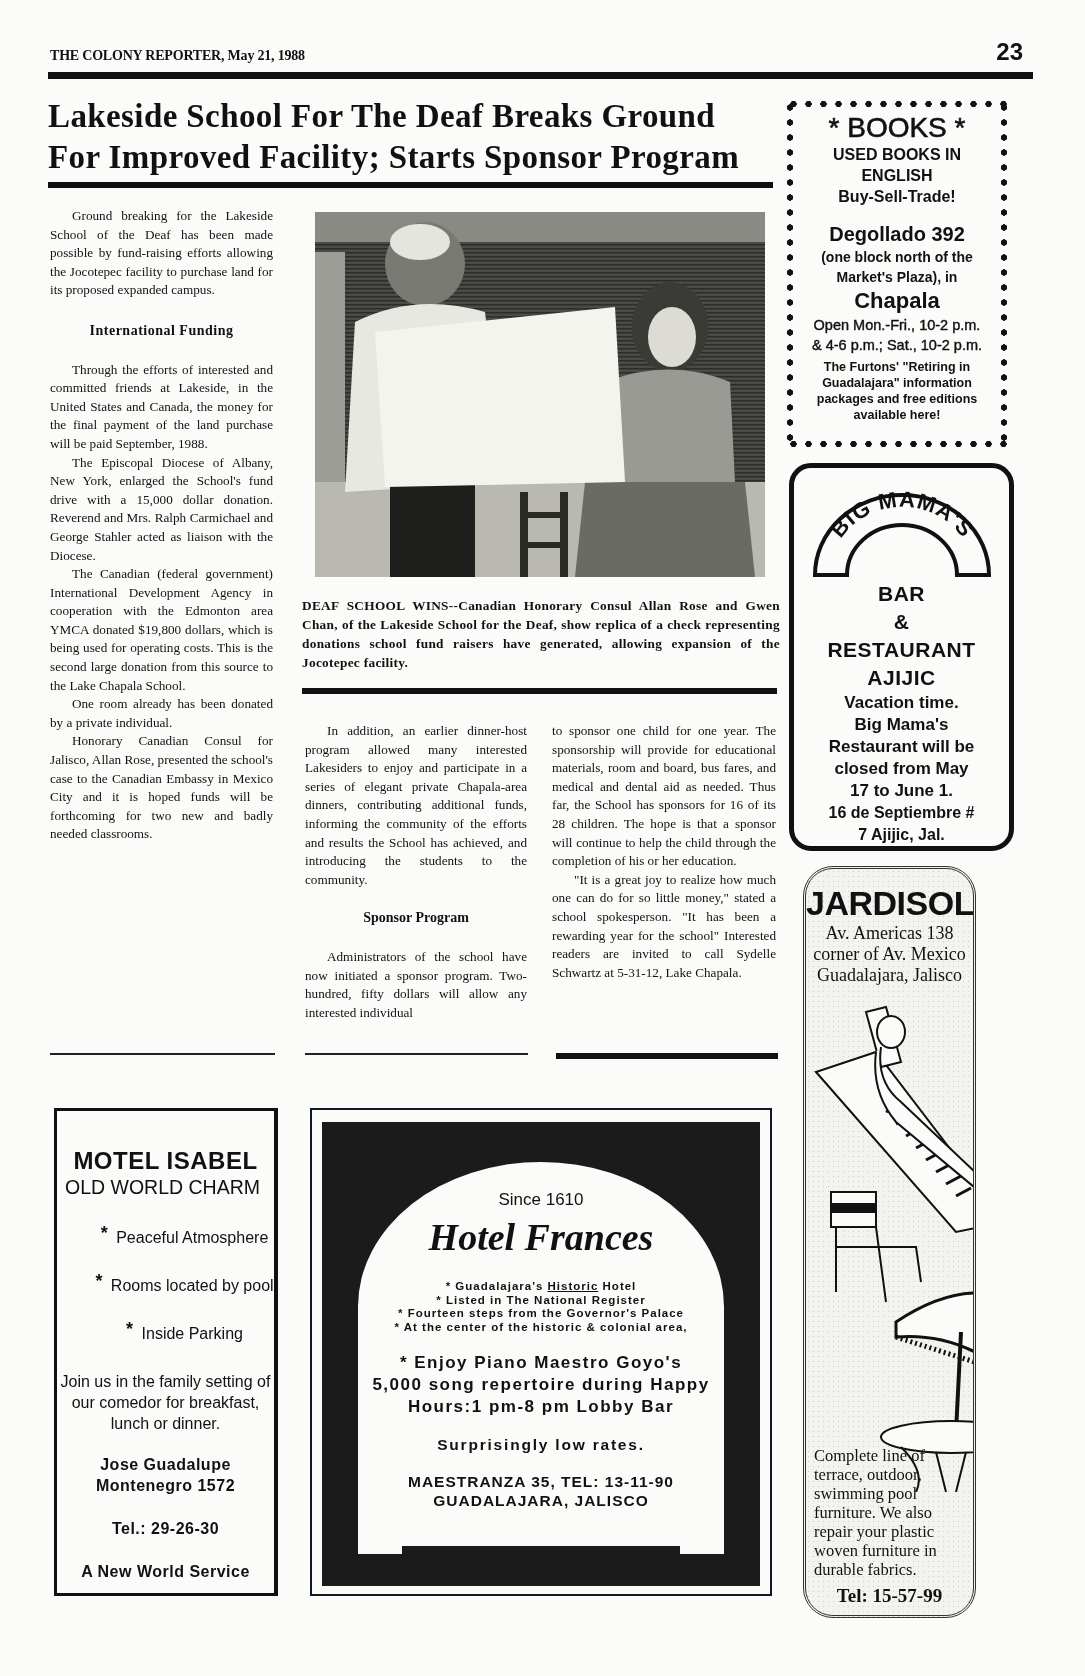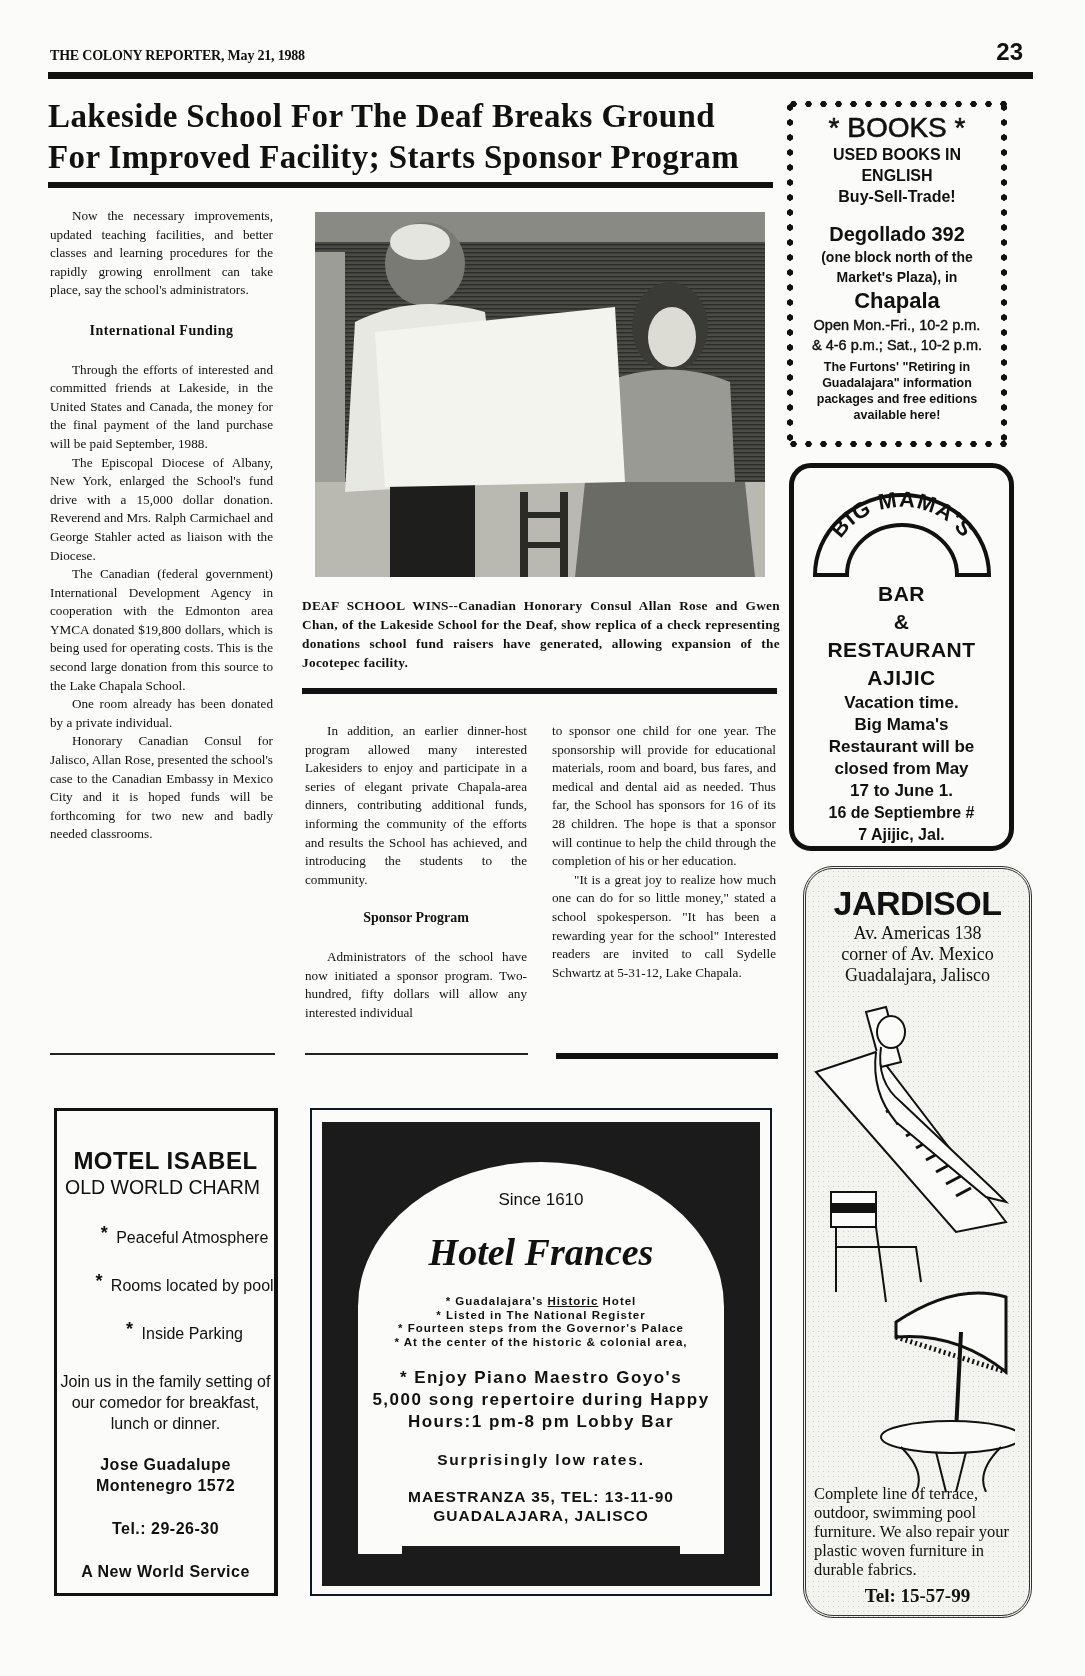--- a/index.html
+++ b/index.html
@@ -50,21 +50,21 @@
   .b-hours { font-size: 14.5px; line-height: 20px; white-space: nowrap; font-weight: normal; -webkit-text-stroke: 0.4px #111; }
   .b-furt { font-size: 12.5px; line-height: 16px; margin-top: 4px; }
 
   
   .bigmama { left: 789px; top: 463px; width: 225px; height: 388px; border: 5px solid #111; border-radius: 22px; text-align: center; font-family: "Liberation Sans", sans-serif; font-weight: bold; }
   .bm-logo { position: relative; height: 100px; margin-top: 12px; }
   .bm-line { font-size: 21px; line-height: 28px; letter-spacing: 0.5px; }
   .bm-body { font-size: 17px; line-height: 22px; }
 
   
-  .jardisol { left: 803px; top: 866px; width: 229px; height: 752px; border: 3px double #333; border-radius: 30px;
+  .jardisol { left: 803px; top: 866px; width: 173px; height: 752px; border: 3px double #333; border-radius: 30px;
     background-color: #f3f3ef; background-image: radial-gradient(circle, #cfcfca 0.8px, transparent 1px); background-size: 5px 5px; text-align: center; overflow: hidden; }
   .j-title { font-family: "Liberation Sans", sans-serif; font-weight: bold; font-size: 34px; line-height: 40px; margin-top: 14px; letter-spacing: -0.5px; }
   .j-addr { font-size: 18px; line-height: 21px; }
   .j-foot { position: absolute; left: 8px; right: 8px; bottom: 36px; font-size: 16.5px; line-height: 19px; text-align: left; }
   .j-tel { position: absolute; left: 0; right: 0; bottom: 8px; font-size: 19px; font-weight: bold; }
 
   
   .motel { left: 54px; top: 1108px; width: 224px; height: 488px; border: 3px solid #111; border-right-width: 4px; text-align: center; font-family: "Liberation Sans", sans-serif; }
   .m-title { font-size: 24px; font-weight: bold; margin-top: 36px; letter-spacing: 0.5px; }
   .m-sub { font-size: 19.5px; line-height: 24px; white-space: nowrap; margin-left: -6px; }
@@ -75,39 +75,39 @@
 
   
   .frances { left: 310px; top: 1108px; width: 462px; height: 488px; border: 2px solid #0f172a; overflow: hidden; font-family: "Liberation Sans", sans-serif; text-align: center; }
   .arch-bg { position: absolute; left: 10px; top: 12px; right: 10px; bottom: 8px; background: #1b1b1b; }
   .arch-hole { position: absolute; left: 46px; right: 46px; top: 52px; bottom: 40px; background: #fbfbf9; border-radius: 190px 190px 0 0 / 150px 150px 0 0; }
   .col-l, .col-r { position: absolute; top: 220px; width: 36px; bottom: 10px; background: #1b1b1b; }
   .col-l { left: 10px; } .col-r { right: 10px; }
   .base-bar { position: absolute; left: 90px; right: 90px; bottom: 40px; height: 8px; background: #1b1b1b; }
   .f-content { position: absolute; left: 60px; right: 60px; top: 80px; }
   .f-since { font-size: 17px; }
-  .f-name { font-family: "Liberation Serif", serif; font-style: italic; font-weight: bold; font-size: 38px; line-height: 50px; margin-top: 17px; }
+  .f-name { font-family: "Liberation Serif", serif; font-style: italic; font-weight: bold; font-size: 38px; line-height: 50px; margin-top: 2px; }
   .f-bullets { font-size: 11.5px; font-weight: bold; line-height: 13.5px; margin-top: 18px; letter-spacing: 1px; }
   .f-bullets u { text-decoration: underline; }
   .f-piano { font-size: 17px; font-weight: bold; line-height: 22px; margin-top: 18px; letter-spacing: 1.5px; }
   .f-rates { font-size: 15.5px; font-weight: bold; margin-top: 18px; letter-spacing: 1.8px; }
   .f-addr { font-size: 15.5px; font-weight: bold; line-height: 19px; margin-top: 18px; letter-spacing: 1px; }
 </style>
 </head>
 <body>
 
 <div class="abs masthead">THE COLONY REPORTER, May 21, 1988</div>
 <div class="abs pagenum">23</div>
 <div class="abs rule-top"></div>
 
 <h1 class="abs headline">Lakeside School For The Deaf Breaks Ground For Improved Facility; Starts Sponsor Program</h1>
 <div class="abs rule-head"></div>
 
 <div class="abs col col1">
-  <p>Now the necessary improvements, updated teaching facilities, and better classes and learning procedures for the rapidly growing enrollment can take place, say the school's administrators.</p>
+  <p>Ground breaking for the Lakeside School of the Deaf has been made possible by fund-raising efforts allowing the Jocotepec facility to purchase land for its proposed expanded campus.</p>
   <p class="subhead">International Funding</p>
   <p>Through the efforts of interested and committed friends at Lakeside, in the United States and Canada, the money for the final payment of the land purchase will be paid September, 1988.</p>
   <p>The Episcopal Diocese of Albany, New York, enlarged the School's fund drive with a 15,000 dollar donation. Reverend and Mrs. Ralph Carmichael and George Stahler acted as liaison with the Diocese.</p>
   <p>The Canadian (federal government) International Development Agency in cooperation with the Edmonton area YMCA donated $19,800 dollars, which is being used for operating costs. This is the second large donation from this source to the Lake Chapala School.</p>
   <p>One room already has been donated by a private individual.</p>
   <p>Honorary Canadian Consul for Jalisco, Allan Rose, presented the school's case to the Canadian Embassy in Mexico City and it is hoped funds will be forthcoming for two new and badly needed classrooms.</p>
 </div>
 <div class="abs rule-c1"></div>
 
 <div class="abs photo">

